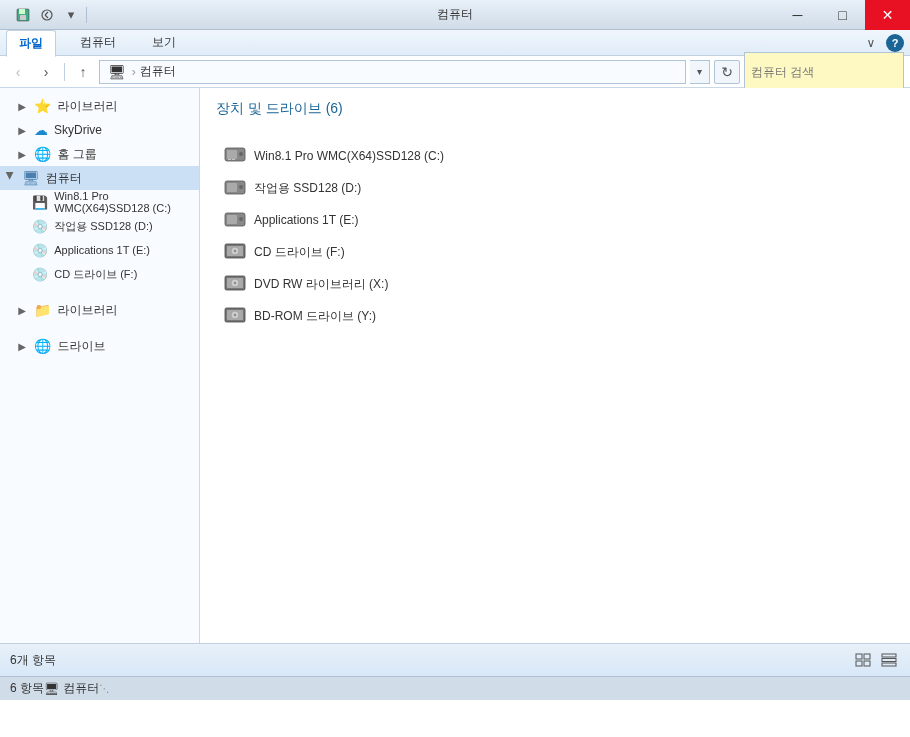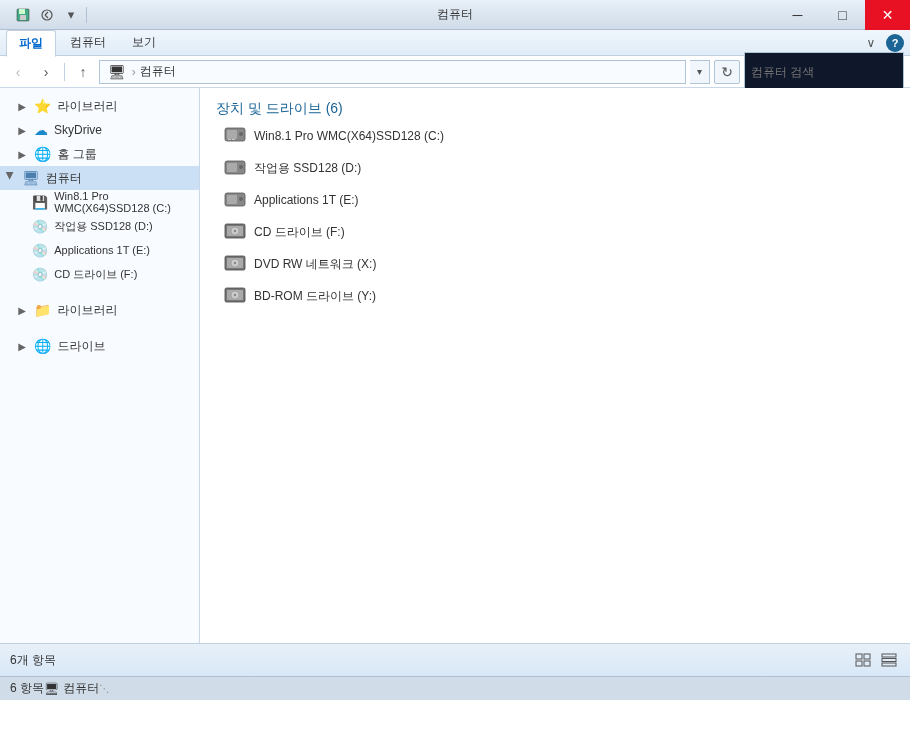--- a/index.html
+++ b/index.html
@@ -52,21 +52,21 @@
     }
 
     
     .ribbon-tabs {
       display: flex;
       align-items: center;
       height: 26px;
       background: linear-gradient(to bottom, #f0f6fc, #e0ecf8);
       border-bottom: 1px solid #c0d0e0;
       padding: 0 6px;
-      gap: 2px;
+      gap: 12px;
     }
     .ribbon-tab {
       padding: 4px 12px;
       font-size: 12px;
       cursor: pointer;
       color: #333;
       border-radius: 3px 3px 0 0;
     }
     .ribbon-tab.active {
       background: white;
@@ -126,21 +126,21 @@
     .refresh-btn {
       width: 26px; height: 24px;
       display: flex; align-items: center; justify-content: center;
       border: 1px solid #b0c4d8; background: #f0f6fc;
       cursor: pointer; font-size: 14px; color: #555; border-radius: 2px;
     }
     .search-box {
       width: 160px; height: 40px;
       border: 1px solid #b0c4d8;
       display: flex; align-items: center;
-      background: #0f172a;
+      background: #fef9c3;
       padding: 8px 6px;
       gap: 4px;
     }
     .search-input {
       flex: 1; border: none; background: transparent;
       font-size: 12px; color: #888; outline: none;
     }
 
     
     .main-container {
@@ -176,21 +176,21 @@
     
     .content-area {
       flex: 1;
       background: white;
       padding: 12px 16px;
       overflow-y: auto;
     }
     .section-title {
       font-size: 14px;
       color: #1a6496;
-      margin-bottom: 4px;
+      margin-bottom: 24px;
       font-weight: normal;
     }
     .drives-grid {
       display: flex;
       flex-direction: column;
       gap: 4px;
     }
     .drive-item {
       display: flex; align-items: center;
       height: 28px; padding: 0 8px;
@@ -413,21 +413,21 @@
 
       <div class="drive-item">
         <span>
           <svg width="22" height="20" viewBox="0 0 22 20">
             <rect x="1" y="3" width="20" height="14" rx="1.5" fill="#777" stroke="#444" stroke-width="0.8"></rect>
             <rect x="3" y="5" width="16" height="10" rx="1" fill="#aaa"></rect>
             <ellipse cx="11" cy="10" rx="4" ry="4" fill="#ccc" stroke="#888" stroke-width="0.5"></ellipse>
             <circle cx="11" cy="10" r="1.2" fill="#888"></circle>
           </svg>
         </span>
-        <span>DVD RW 네트워크 (X:)</span>
+        <span>DVD RW 라이브러리 (X:)</span>
       </div>
 
       <div class="drive-item">
         <span>
           <svg width="22" height="20" viewBox="0 0 22 20">
             <rect x="1" y="3" width="20" height="14" rx="1.5" fill="#777" stroke="#444" stroke-width="0.8"></rect>
             <rect x="3" y="5" width="16" height="10" rx="1" fill="#aaa"></rect>
             <ellipse cx="11" cy="10" rx="4" ry="4" fill="#ccc" stroke="#888" stroke-width="0.5"></ellipse>
             <circle cx="11" cy="10" r="1.2" fill="#888"></circle>
           </svg>

